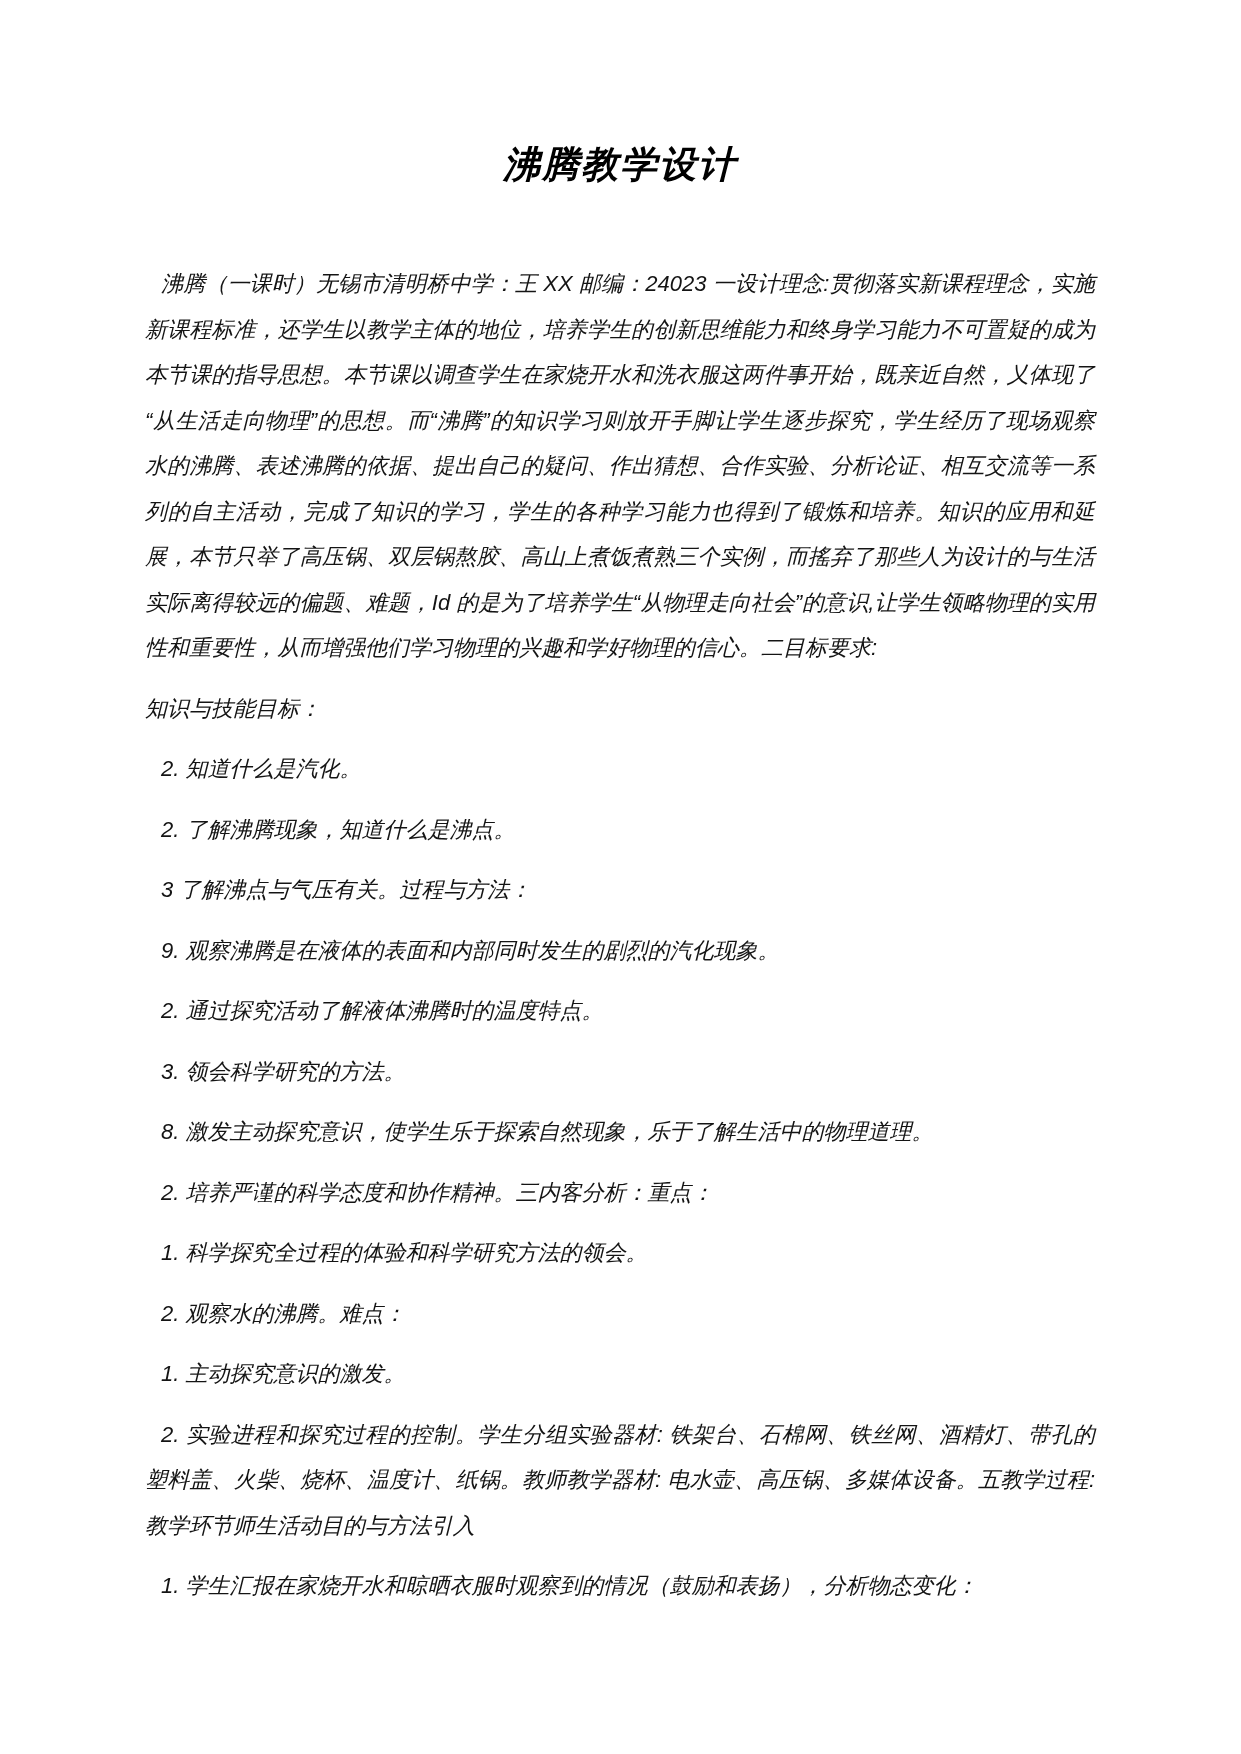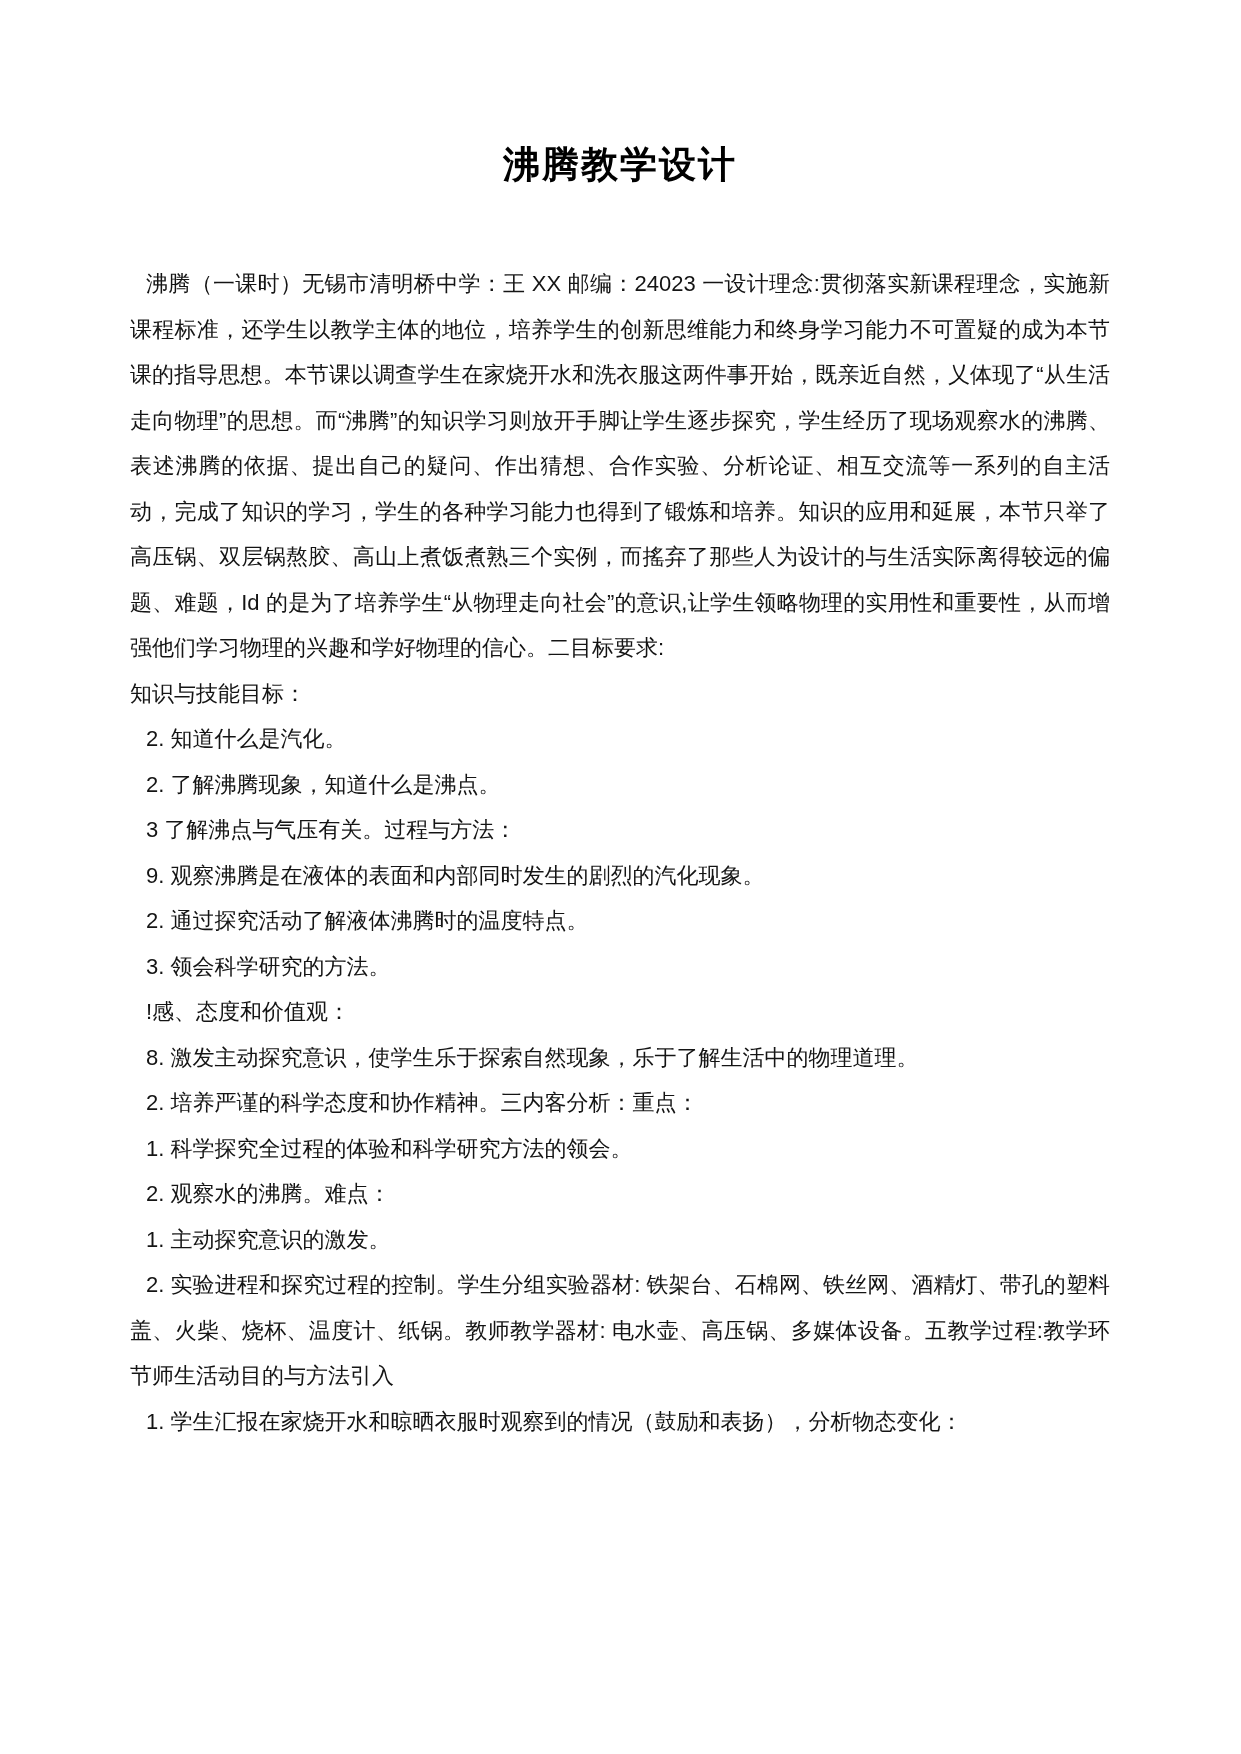--- a/index.html
+++ b/index.html
@@ -11,35 +11,36 @@
     position: relative;
     width: 1241px;
     height: 1754px;
     margin: 0 auto;
     background: #ffffff;
     font-family: "Liberation Sans", "DejaVu Sans", sans-serif;
     color: #111111;
     overflow: hidden;
     box-sizing: border-box;
     padding: 141px 131px 0 130px;
+    font-style: italic;
   }
   .doc-title {
     margin: 0;
     text-align: center;
     font-size: 37px;
     font-weight: 700;
     line-height: 48px;
     letter-spacing: 2px;
     color: #000000;
   }
   .body-text {
     margin-top: 72px;
   }
   .body-text p {
-    margin: 0;
+    margin: 15px;
     font-size: 22px;
     line-height: 45.5px;
     text-align: justify;
     text-justify: inter-ideograph;
     word-break: break-all;
     color: #141414;
   }
   .body-text p.indent {
     text-indent: 16px;
   }
@@ -51,21 +52,20 @@
   <h1 class="doc-title">沸腾教学设计</h1>
   <div class="body-text">
     <p class="indent">沸腾（一课时）无锡市清明桥中学：王 XX 邮编：24023 一设计理念:贯彻落实新课程理念，实施新课程标准，还学生以教学主体的地位，培养学生的创新思维能力和终身学习能力不可置疑的成为本节课的指导思想。本节课以调查学生在家烧开水和洗衣服这两件事开始，既亲近自然，乂体现了“从生活走向物理”的思想。而“沸腾”的知识学习则放开手脚让学生逐步探究，学生经历了现场观察水的沸腾、表述沸腾的依据、提出自己的疑问、作出猜想、合作实验、分析论证、相互交流等一系列的自主活动，完成了知识的学习，学生的各种学习能力也得到了锻炼和培养。知识的应用和延展，本节只举了高压锅、双层锅熬胶、高山上煮饭煮熟三个实例，而搖弃了那些人为设计的与生活实际离得较远的偏题、难题，Id 的是为了培养学生“从物理走向社会”的意识,让学生领略物理的实用性和重要性，从而增强他们学习物理的兴趣和学好物理的信心。二目标要求:</p>
     <p>知识与技能目标：</p>
     <p class="indent">2. 知道什么是汽化。</p>
     <p class="indent">2. 了解沸腾现象，知道什么是沸点。</p>
     <p class="indent">3 了解沸点与气压有关。过程与方法：</p>
     <p class="indent">9. 观察沸腾是在液体的表面和内部同时发生的剧烈的汽化现象。</p>
     <p class="indent">2. 通过探究活动了解液体沸腾时的温度特点。</p>
     <p class="indent">3. 领会科学研究的方法。</p>
-    <p class="indent">!感、态度和价值观：</p>
     <p class="indent">8. 激发主动探究意识，使学生乐于探索自然现象，乐于了解生活中的物理道理。</p>
     <p class="indent">2. 培养严谨的科学态度和协作精神。三内客分析：重点：</p>
     <p class="indent">1. 科学探究全过程的体验和科学研究方法的领会。</p>
     <p class="indent">2. 观察水的沸腾。难点：</p>
     <p class="indent">1. 主动探究意识的激发。</p>
     <p class="indent">2. 实验进程和探究过程的控制。学生分组实验器材: 铁架台、石棉网、铁丝网、酒精灯、带孔的塑料盖、火柴、烧杯、温度计、纸锅。教师教学器材: 电水壶、高压锅、多媒体设备。五教学过程:教学环节师生活动目的与方法引入</p>
     <p class="indent">1. 学生汇报在家烧开水和晾晒衣服时观察到的情况（鼓励和表扬），分析物态变化：</p>
   </div>
 </div>
 

